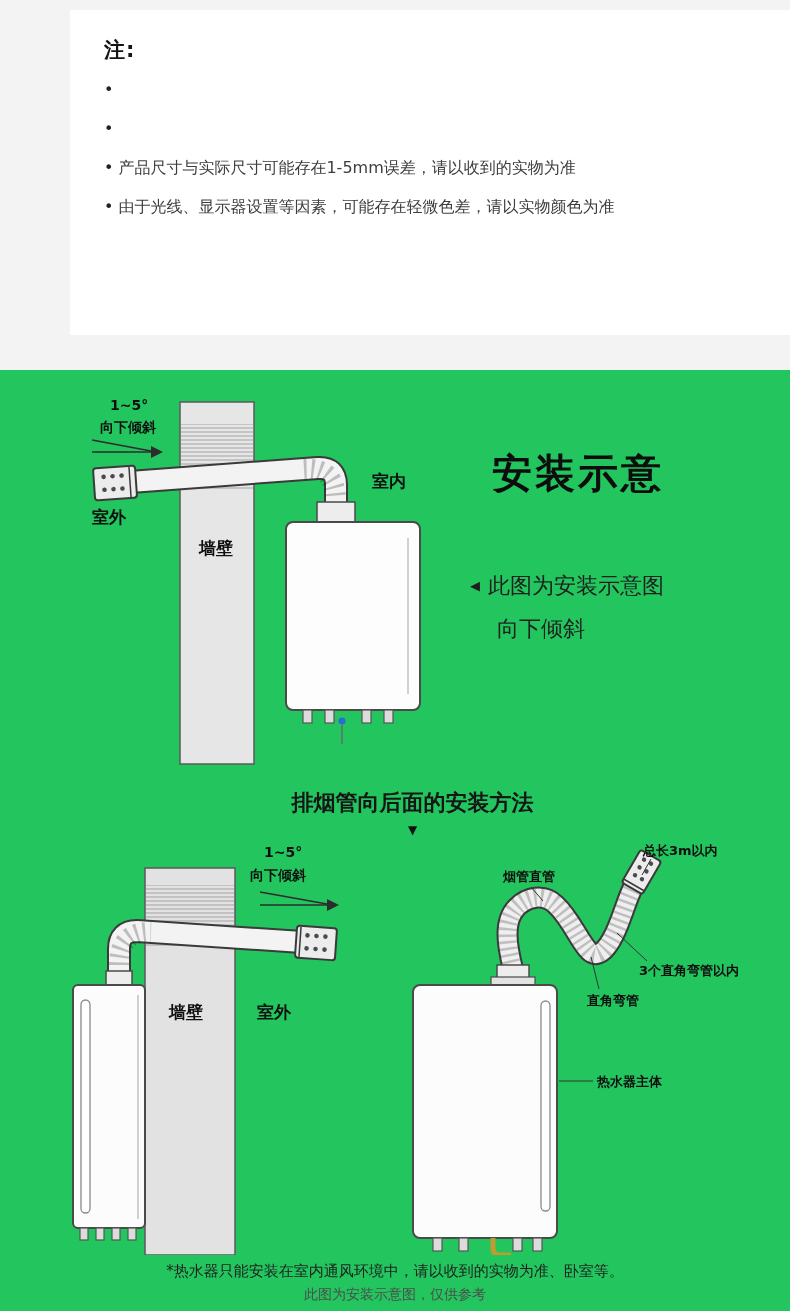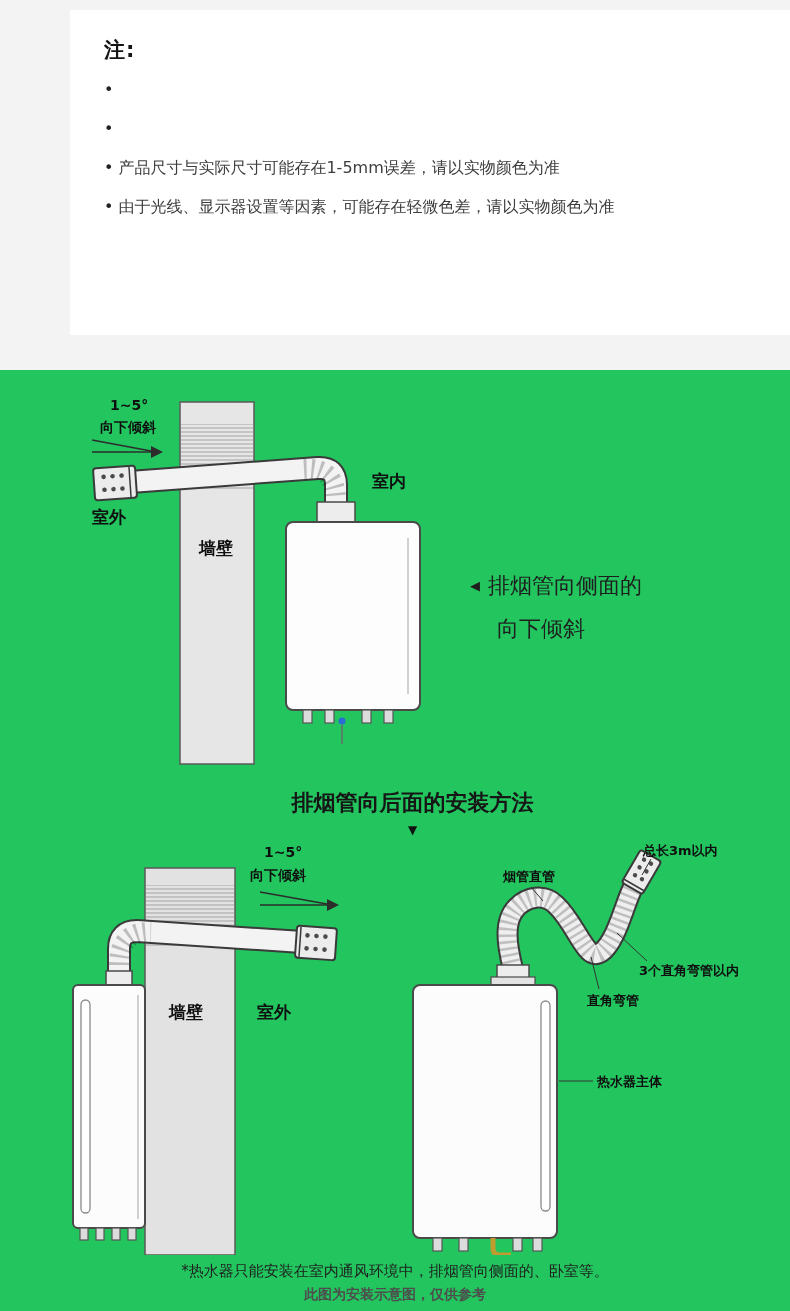--- a/index.html
+++ b/index.html
@@ -21,21 +21,21 @@
   .side-method { position:absolute; left:470px; top:196px; font-size:22px; color:#1e1e1e; line-height:40px; font-weight:500; }
   .side-method .tri { font-size:13px; margin-right:8px; position:relative; top:-3px; }
   .side-method .l2 { padding-left:27px; }
   .rear-header { position:absolute; left:8px; top:418px; width:100%; text-align:center;padding-left:19px; }
   .rear-header .t { font-size:22px; font-weight:600; color:#161616; }
   .rear-header .down { font-size:12px; color:#111; margin-top:5px; }
   .svg1 { position:absolute; left:70px; top:20px; }
   .svg2l { position:absolute; left:50px; top:465px; }
   .svg2r { position:absolute; left:395px; top:465px; }
   .fn1 { position:absolute; left:0; top:892px; width:100%; text-align:center; font-size:15px; color:#1f1f1f; }
-  .fn2 { position:absolute; left:0; top:916px; width:100%; text-align:center; font-size:14px; color:#4d4d4d;font-weight:bold; }
+  .fn2 { position:absolute; left:0; top:916px; width:100%; text-align:center; font-size:14px; color:#4d4d4d; }
 
   
   text.lbl { font-size:14px; font-weight:700; fill:#0f0f0f; }
   text.lbl-big { font-size:17px; font-weight:700; fill:#0f0f0f; }
   text.lbl-sm { font-size:13px; font-weight:700; fill:#0f0f0f; }
 </style>
 </head>
 <body>
 
 <div class="page">
@@ -43,21 +43,21 @@
   <section class="notes-card">
     <h2 class="notes-title">注:</h2>
     <div class="bullet-row">
       <span class="dot">•</span>
     </div>
     <div class="bullet-row">
       <span class="dot">•</span>
     </div>
     <div class="bullet-row">
       <span class="dot">•</span>
-      <p>产品尺寸与实际尺寸可能存在1-5mm误差，请以实物颜色为准</p>
+      <p>产品尺寸与实际尺寸可能存在1-5mm误差，请以收到的实物为准</p>
     </div>
     <div class="bullet-row">
       <span class="dot">•</span>
       <p>由于光线、显示器设置等因素，可能存在轻微色差，请以实物颜色为准</p>
     </div>
   </section>
 
   <section class="install-section">
 
     <svg class="svg1" width="400" height="380" viewBox="0 0 400 380" xmlns="http://www.w3.org/2000/svg">
@@ -102,22 +102,23 @@
         <line x1="22" y1="62" x2="81" y2="62" stroke="#2c2c2c" stroke-width="1.3"></line>
         <polygon points="93,62 81,56 81,68" fill="#2c2c2c"></polygon>
       </g>
       <text class="lbl" x="40" y="20">1~5°</text>
       <text class="lbl" x="30" y="42">向下倾斜</text>
       <text class="lbl-big" x="22" y="133">室外</text>
       <text class="lbl-big" x="302" y="97">室内</text>
       <text class="lbl-big" x="129" y="164">墙壁</text>
     </svg>
 
+    <div class="install-title">安装示意</div>
     <div class="side-method">
-      <span class="tri">◀</span><span>排烟管向侧面的</span><br>
+      <span class="tri">◀</span><span>此图为安装示意图</span><br>
       <span class="l2">向下倾斜</span>
     </div>
 
     <div class="rear-header">
       <div class="t">排烟管向后面的安装方法</div>
       <div class="down">▼</div>
     </div>
 
     <svg class="svg2l" width="300" height="420" viewBox="0 0 300 420" xmlns="http://www.w3.org/2000/svg">
       <defs>
@@ -200,16 +201,16 @@
         <line x1="204" y1="154" x2="196" y2="122"></line>
         <line x1="164" y1="246" x2="198" y2="246"></line>
       </g>
       <text class="lbl-sm" x="108" y="46">烟管直管</text>
       <text class="lbl-sm" x="248" y="20">总长3m以内</text>
       <text class="lbl-sm" x="244" y="140">3个直角弯管以内</text>
       <text class="lbl-sm" x="192" y="170">直角弯管</text>
       <text class="lbl-sm" x="202" y="251">热水器主体</text>
     </svg>
 
-    <p class="fn1">*热水器只能安装在室内通风环境中，排烟管向侧面的、卧室等。</p>
+    <p class="fn1">*热水器只能安装在室内通风环境中，请以收到的实物为准、卧室等。</p>
     <p class="fn2">此图为安装示意图，仅供参考</p>
   </section>
 </div>
 
 </body></html>

